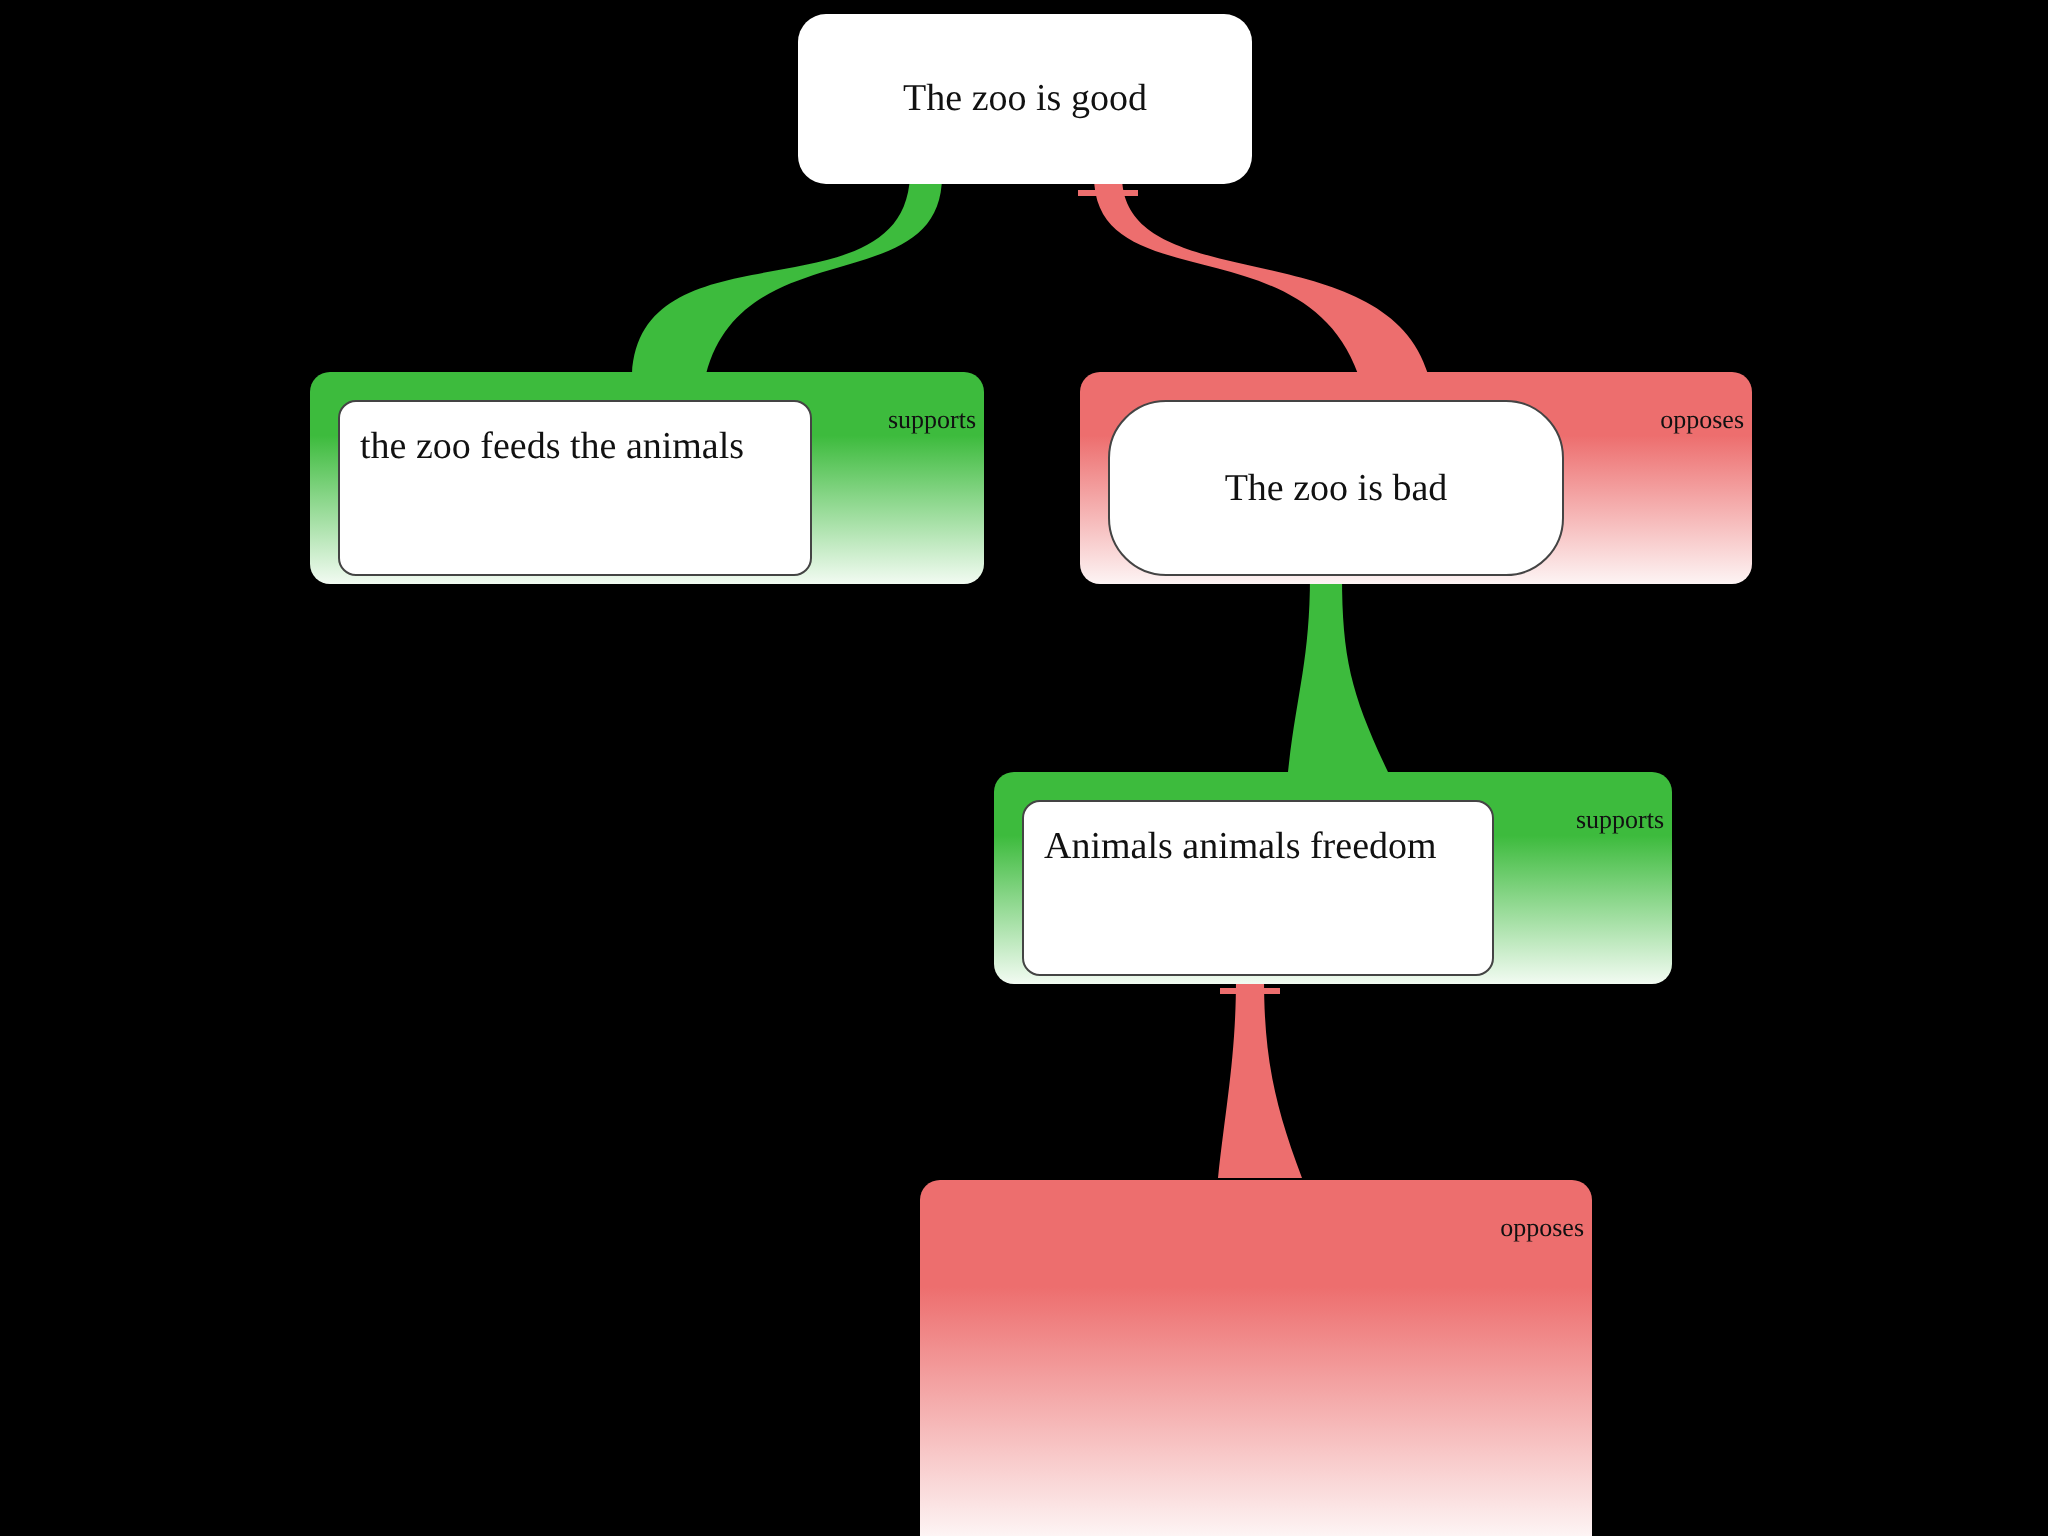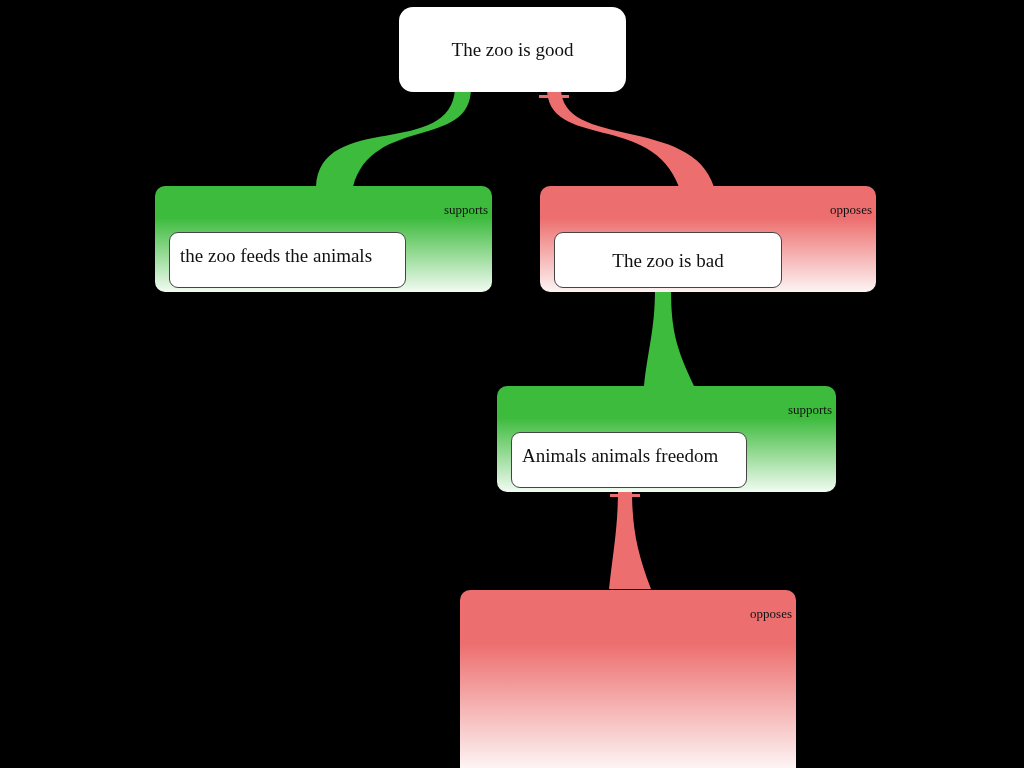--- a/index.html
+++ b/index.html
@@ -62,21 +62,20 @@
     bottom: 4px;
     background: #ffffff;
     border: 1px solid #444;
     border-radius: 9px;
     padding: 9px 10px;
     box-sizing: border-box;
     font-size: 19px;
     line-height: 27px;
     color: #111;
     overflow: hidden;
-    margin-top: 32px;
   }
   .card.center {
     display: flex;
     align-items: center;
     justify-content: center;
     text-align: center;
   }
 </style>
 </head>
 <body>
@@ -102,21 +101,21 @@
 
   <div class="arg-box support" style="left:155px; top:186px; width:337px; height:106px;">
     <span class="edge-label">supports</span>
     <div class="card" style="width:237px;">
       <span>the zoo feeds the animals</span>
     </div>
   </div>
 
   <div class="arg-box oppose" style="left:540px; top:186px; width:336px; height:106px;">
     <span class="edge-label">opposes</span>
-    <div class="card center" style="width:228px;">
+    <div class="card center" style="width:228px;border-radius:29px;">
       <span>The zoo is bad</span>
     </div>
   </div>
 
   <div class="arg-box support" style="left:497px; top:386px; width:339px; height:106px;">
     <span class="edge-label">supports</span>
     <div class="card" style="width:236px;">
       <span>Animals animals freedom</span>
     </div>
   </div>

